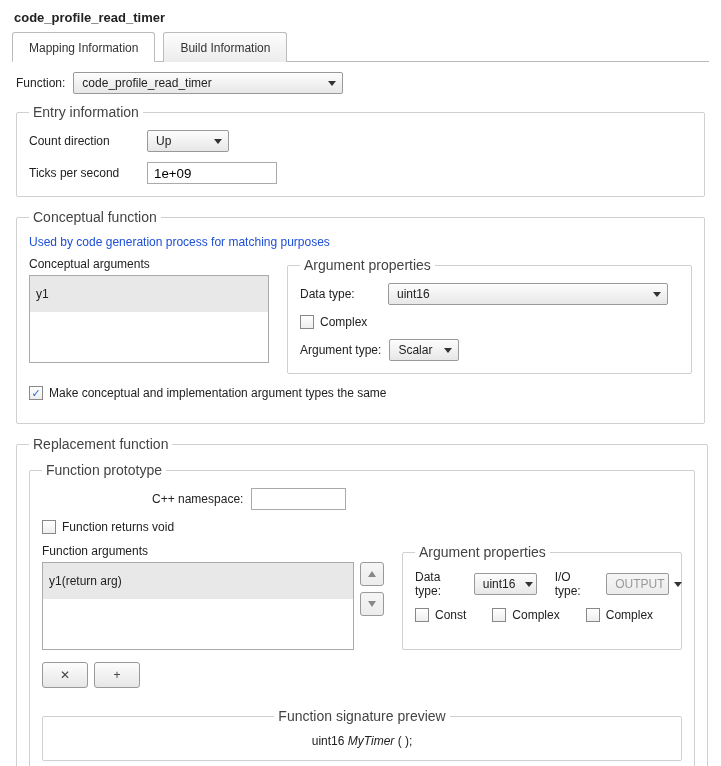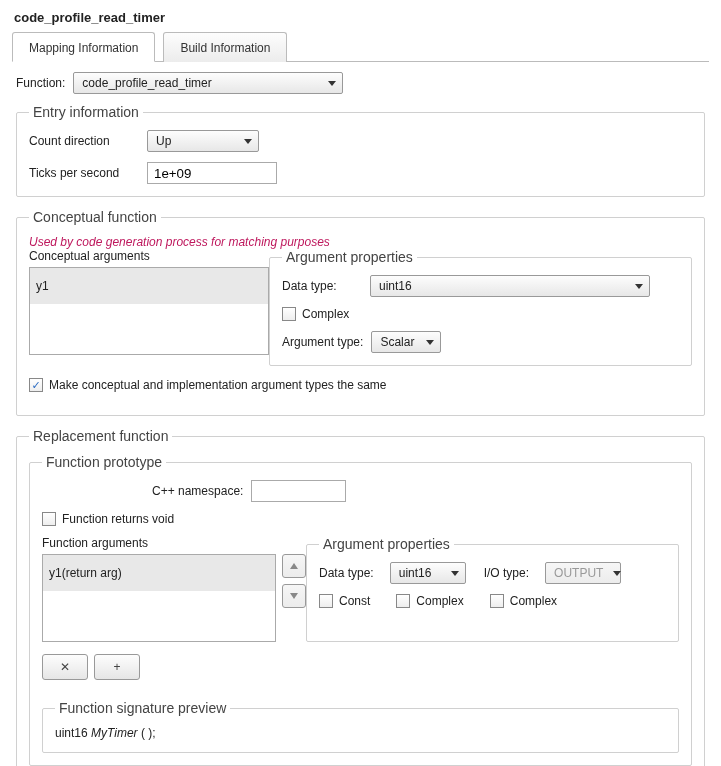--- a/index.html
+++ b/index.html
@@ -67,21 +67,21 @@
   min-width: 60px;
 }
 .dropdown .caret {
   width: 0; height: 0;
   border-left: 4px solid transparent;
   border-right: 4px solid transparent;
   border-top: 5px solid #333;
   margin-left: 10px;
 }
 .dropdown.wide { width: 270px; }
-.dropdown.med  { width: 112px; }
+.dropdown.med  { width: 82px; }
 .dropdown.small{ width: 70px; }
 .dropdown.tiny { width: 76px; }
 .dropdown.wide2{ width: 280px; }
 fieldset {
   border: 1px solid #d0d0d0;
   border-radius: 2px;
   padding: 10px 12px 12px 12px;
   margin: 0 0 12px 0;
 }
 legend {
@@ -104,21 +104,21 @@
 }
 .listbox .item {
   padding: 11px 6px;
   cursor: default;
 }
 .listbox .item.selected {
   background: #e8e8e8;
 }
 .two-col {
   display: flex;
-  gap: 0;
+  gap: 18px;
 }
 .checkbox {
   display: inline-flex;
   align-items: center;
   gap: 6px;
   cursor: pointer;
 }
 .checkbox .box {
   width: 14px; height: 14px;
   border: 1px solid #888;
@@ -126,21 +126,21 @@
   display: inline-flex;
   align-items: center;
   justify-content: center;
 }
 .checkbox .box.checked::after {
   content: "✓";
   font-size: 11px;
   color: #2a6ac2;
   line-height: 1;
 }
-.italic { font-style: italic; color:#be185d; margin-bottom:0; }
+.italic { color:#1d4ed8; margin-bottom:8px; }
 .btn {
   border: 1px solid #999;
   background: linear-gradient(#fdfdfd,#e6e6e6);
   border-radius: 3px;
   min-width: 40px;
   height: 26px;
   display: inline-flex;
   align-items: center;
   justify-content: center;
   cursor: pointer;
@@ -273,21 +273,21 @@
           <label class="checkbox">
             <span class="box"></span>
             <span>Function returns void</span>
           </label>
         </div>
 
         <div class="two-col">
           <div>
             <span class="sub-label">Function arguments</span>
             <div style="display:flex; gap:6px;">
-              <div class="listbox" style="width:234px;">
+              <div class="listbox" style="width:312px;">
                 <div class="item selected">y1(return arg)</div>
               </div>
               <div style="display:flex; flex-direction:column; gap:6px;">
                 <div class="btn btn-sq disabled">
                     <span class="arrow-up-icon"></span>
                   </div>
                 <div class="btn btn-sq disabled">
                     <span class="arrow-down-icon"></span>
                   </div>
               </div>
@@ -325,21 +325,21 @@
               </label>
             </div>
           </fieldset>
         </div>
 
         <div class="row gap6" style="margin-top:12px;">
           <div class="btn" style="width:46px;">✕</div>
           <div class="btn" style="width:46px;">+</div>
         </div>
 
-        <fieldset style="margin:20px 0 0 0;">
+        <fieldset style="margin:20px 0 0 0;text-align:center;">
           <legend>Function signature preview</legend>
           <div class="sig-preview">
             <span>uint16 </span><span class="fn-name">MyTimer</span><span> ( );</span>
           </div>
         </fieldset>
 
       </fieldset>
     </fieldset>
 
   </div>

